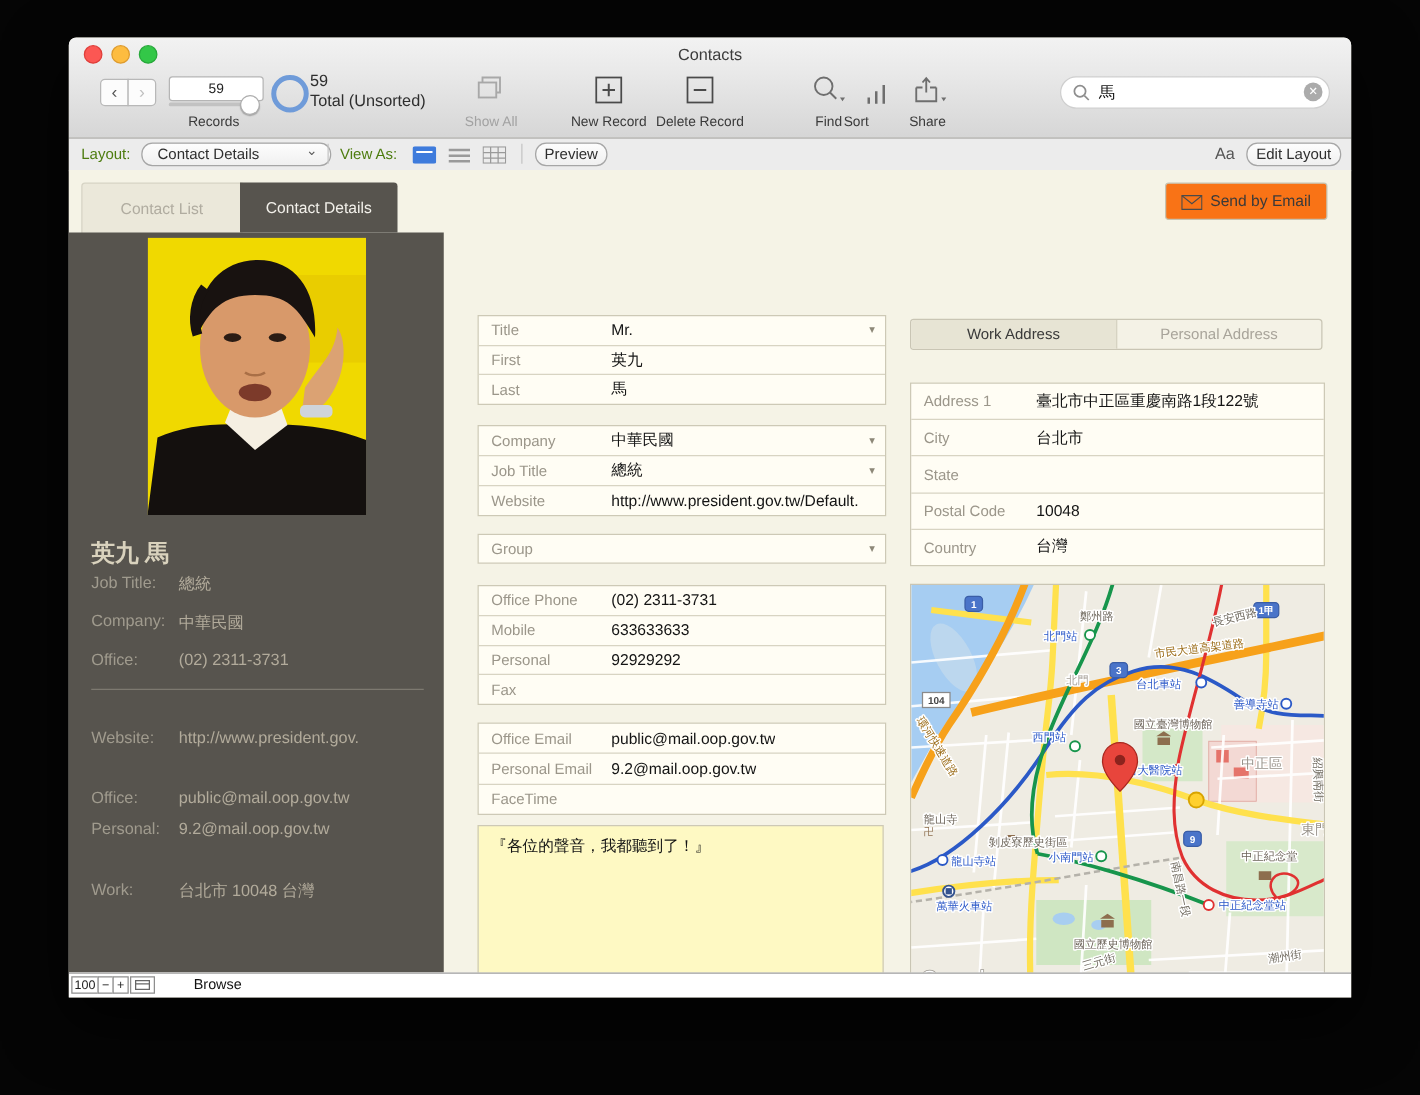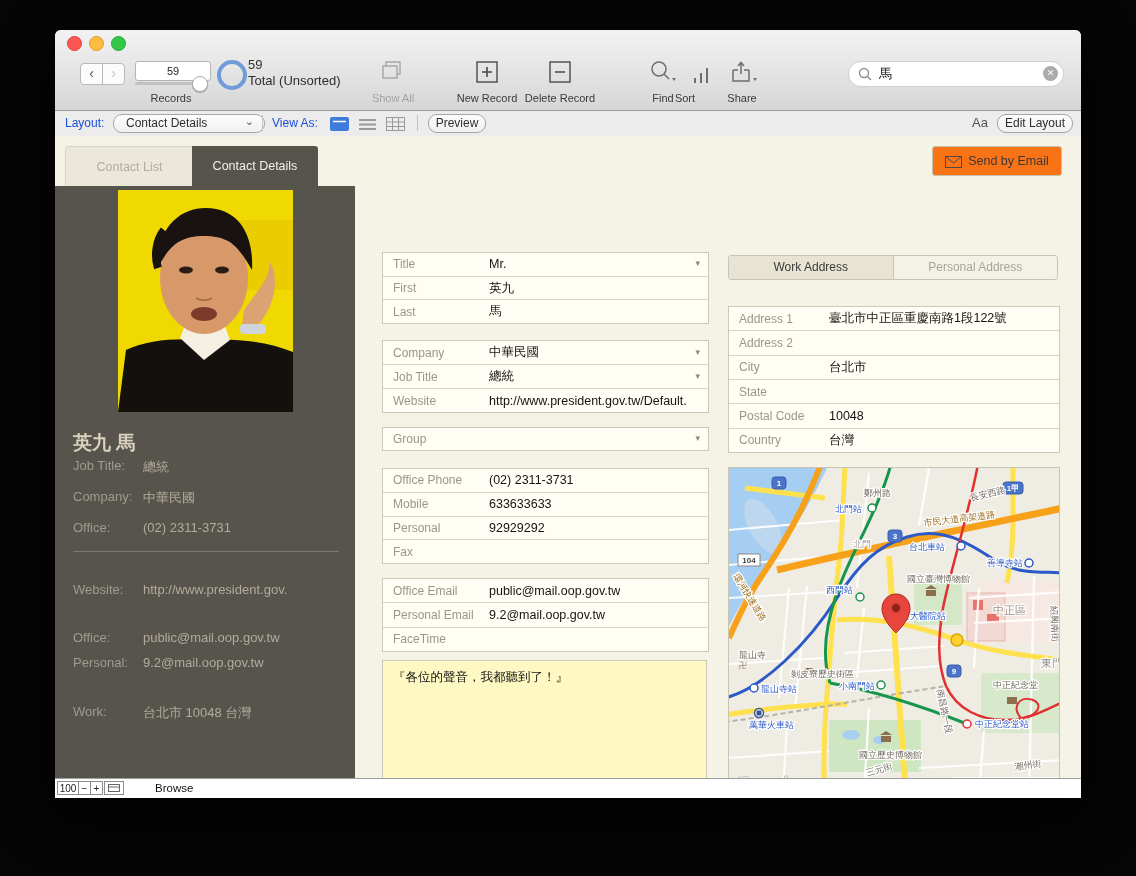--- a/index.html
+++ b/index.html
@@ -36,21 +36,21 @@
   .tbtn-label.dis{color:#a2a2a2;}
   .ticon{top:30px;}
   #search-field{left:793px;top:31px;width:214px;height:24px;background:#fff;border:1px solid #cfcfcf;
                 border-radius:13px;}
   #search-input{position:absolute;left:28px;top:3px;width:150px;border:none;outline:none;font-size:13px;color:#111;background:transparent;font-family:inherit;}
   #search-clear{position:absolute;right:5px;top:4px;width:15px;height:15px;border-radius:50%;background:#ababab;
                 color:#fff;font-size:9px;line-height:15px;text-align:center;}
 
   
   #layoutbar{left:0;top:81px;width:1026px;height:25px;background:#ececec;border-bottom:1px solid #bdbdbd;}
-  #layoutbar .lbl{font-size:12px;color:#1d4ed8;top:5px;}
+  #layoutbar .lbl{font-size:12px;color:#4d7c0f;top:5px;}
   .pill{border:1px solid #a6a6a6;border-radius:9px;background:linear-gradient(#fdfdfd,#f0f0f0);
         font-size:12px;color:#2e2e2e;height:17px;line-height:16px;top:3px;}
   .vsep{top:4px;width:1px;height:16px;background:#c4c4c4;}
 
   
   #content{left:0;top:106px;width:1026px;height:642px;background:#f5f3e6;}
   .tab{top:10px;height:40px;font-size:12.5px;text-align:center;line-height:40px;}
   #tab-list{left:10px;width:127px;background:#ebe8da;border:1px solid #d6d3c4;color:#b0aca0;border-radius:3px 0 0 0;}
   #tab-details{left:137px;width:126px;background:#57544e;color:#f2f0ea;border-radius:0 3px 0 0;}
   #send-email-btn{left:877px;top:10px;width:128px;height:28px;background:#f97316;border:1px solid #c6c2b0;
@@ -103,20 +103,21 @@
 </head>
 <body>
 
 <div id="screen">
   <div id="window" class="abs">
 
     <div id="chrome" class="abs">
       <div id="tl-close" class="abs tl"></div>
       <div id="tl-min" class="abs tl"></div>
       <div id="tl-zoom" class="abs tl"></div>
+      <div id="win-title" class="abs">Contacts</div>
 
       <div id="nav-back" class="abs navbtn"><span>‹</span></div>
       <div id="nav-fwd" class="abs navbtn"><span>›</span></div>
 
       <input id="rec-input" class="abs" value="59" style="">
       <div id="rec-slider" class="abs"></div>
       <div id="rec-knob" class="abs"></div>
       <div id="records-label" class="abs">Records</div>
 
       <div id="donut" class="abs"></div>
@@ -356,24 +357,20 @@
 
       <div id="addr-tabs" class="abs">
         <div id="addr-tab-work" class="addr-tab">Work Address</div>
         <div id="addr-tab-personal" class="addr-tab">Personal Address</div>
       </div>
 
       <div class="fieldbox" style="left:673px;top:170px;width:330px;height:145px;">
         <div class="frow">
             <span class="flabel" style="width:90px;">Address 1</span>
             <span class="fvalue">臺北市中正區重慶南路1段122號</span>
-          </div>
-        <div class="frow">
-            <span class="flabel" style="width:90px;">Address 2</span>
-            <span class="fvalue"></span>
           </div>
         <div class="frow">
             <span class="flabel" style="width:90px;">City</span>
             <span class="fvalue">台北市</span>
           </div>
         <div class="frow">
             <span class="flabel" style="width:90px;">State</span>
             <span class="fvalue"></span>
           </div>
         <div class="frow">

